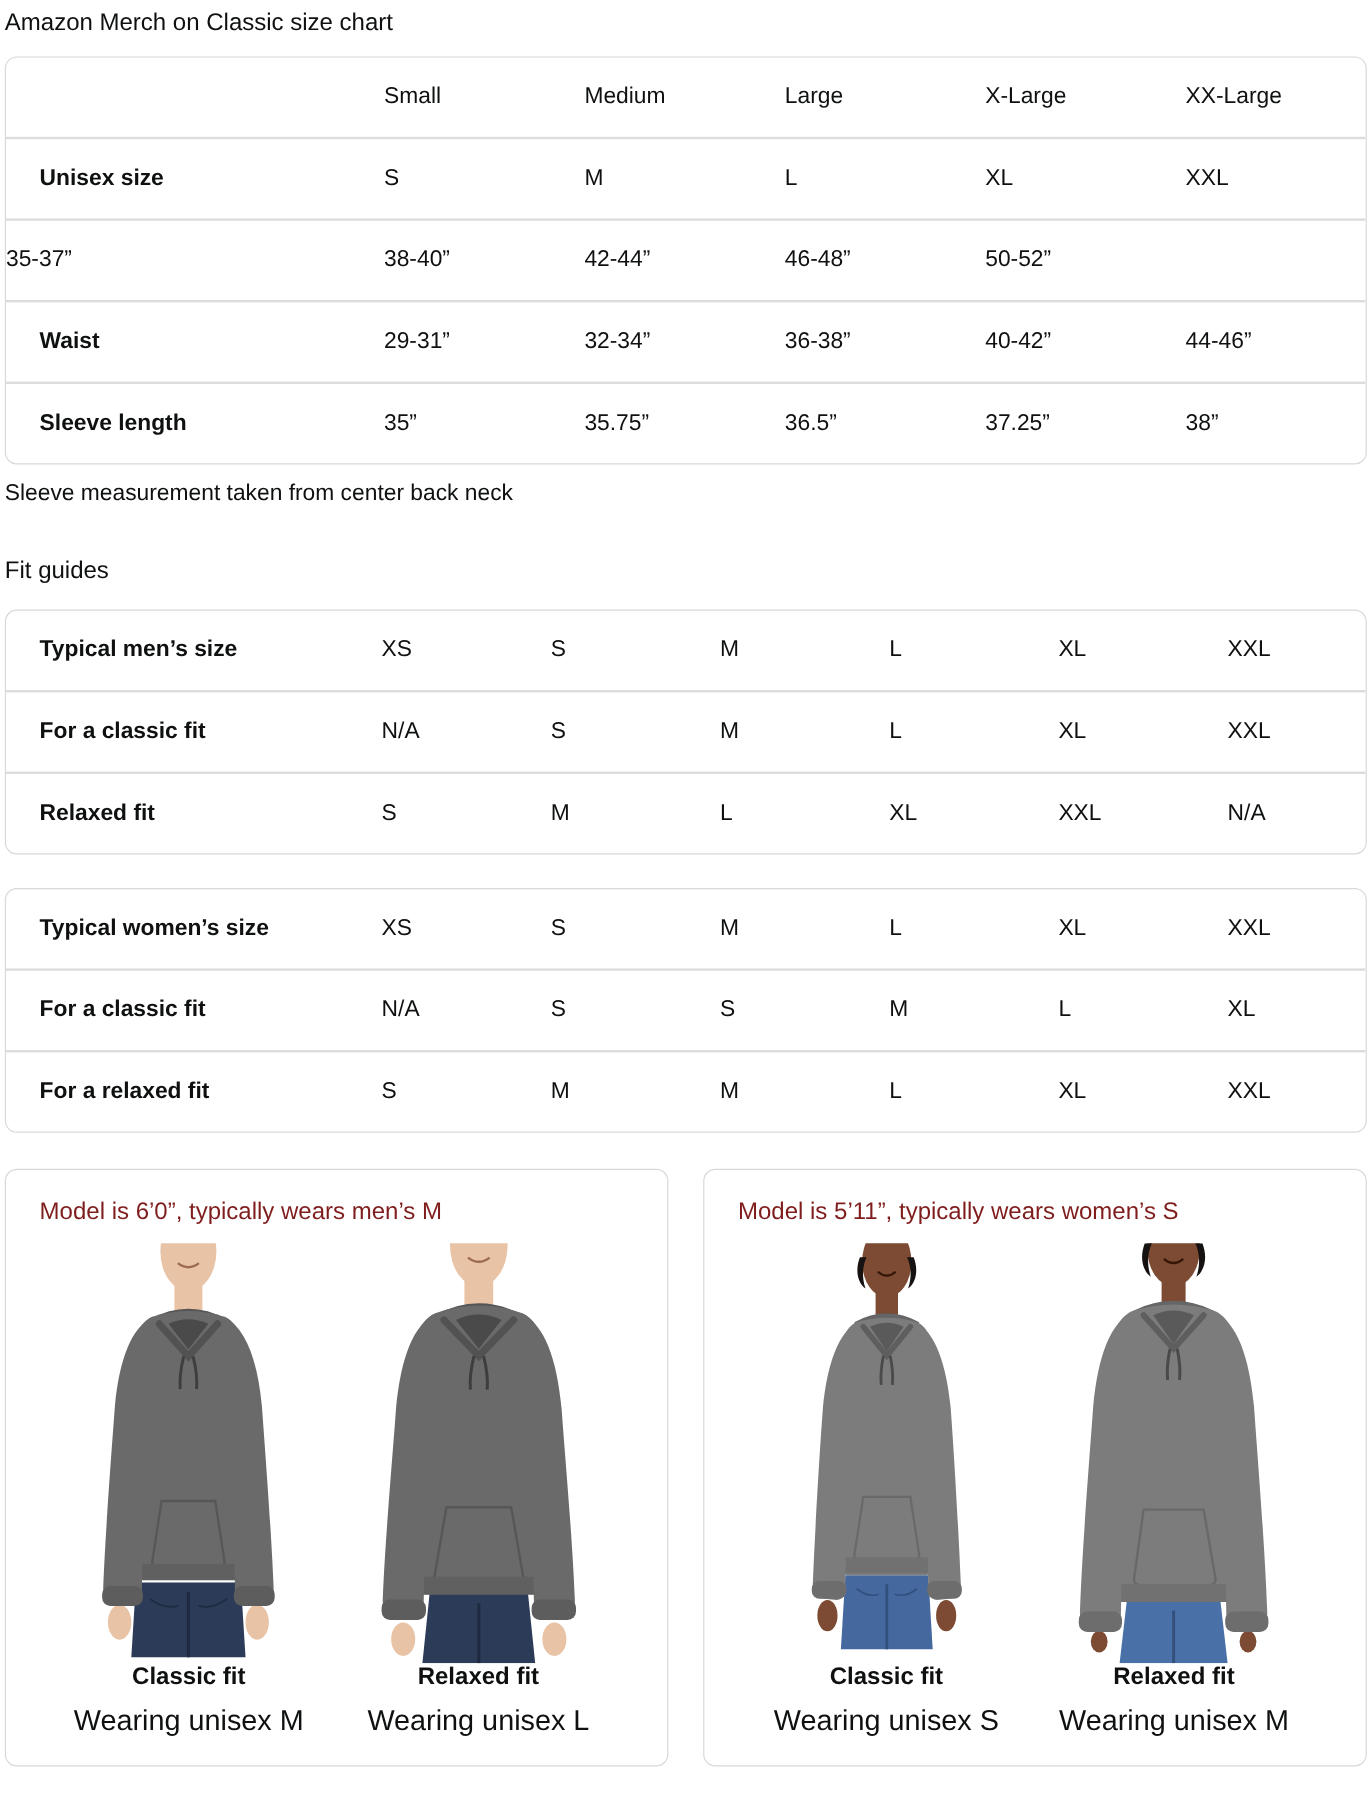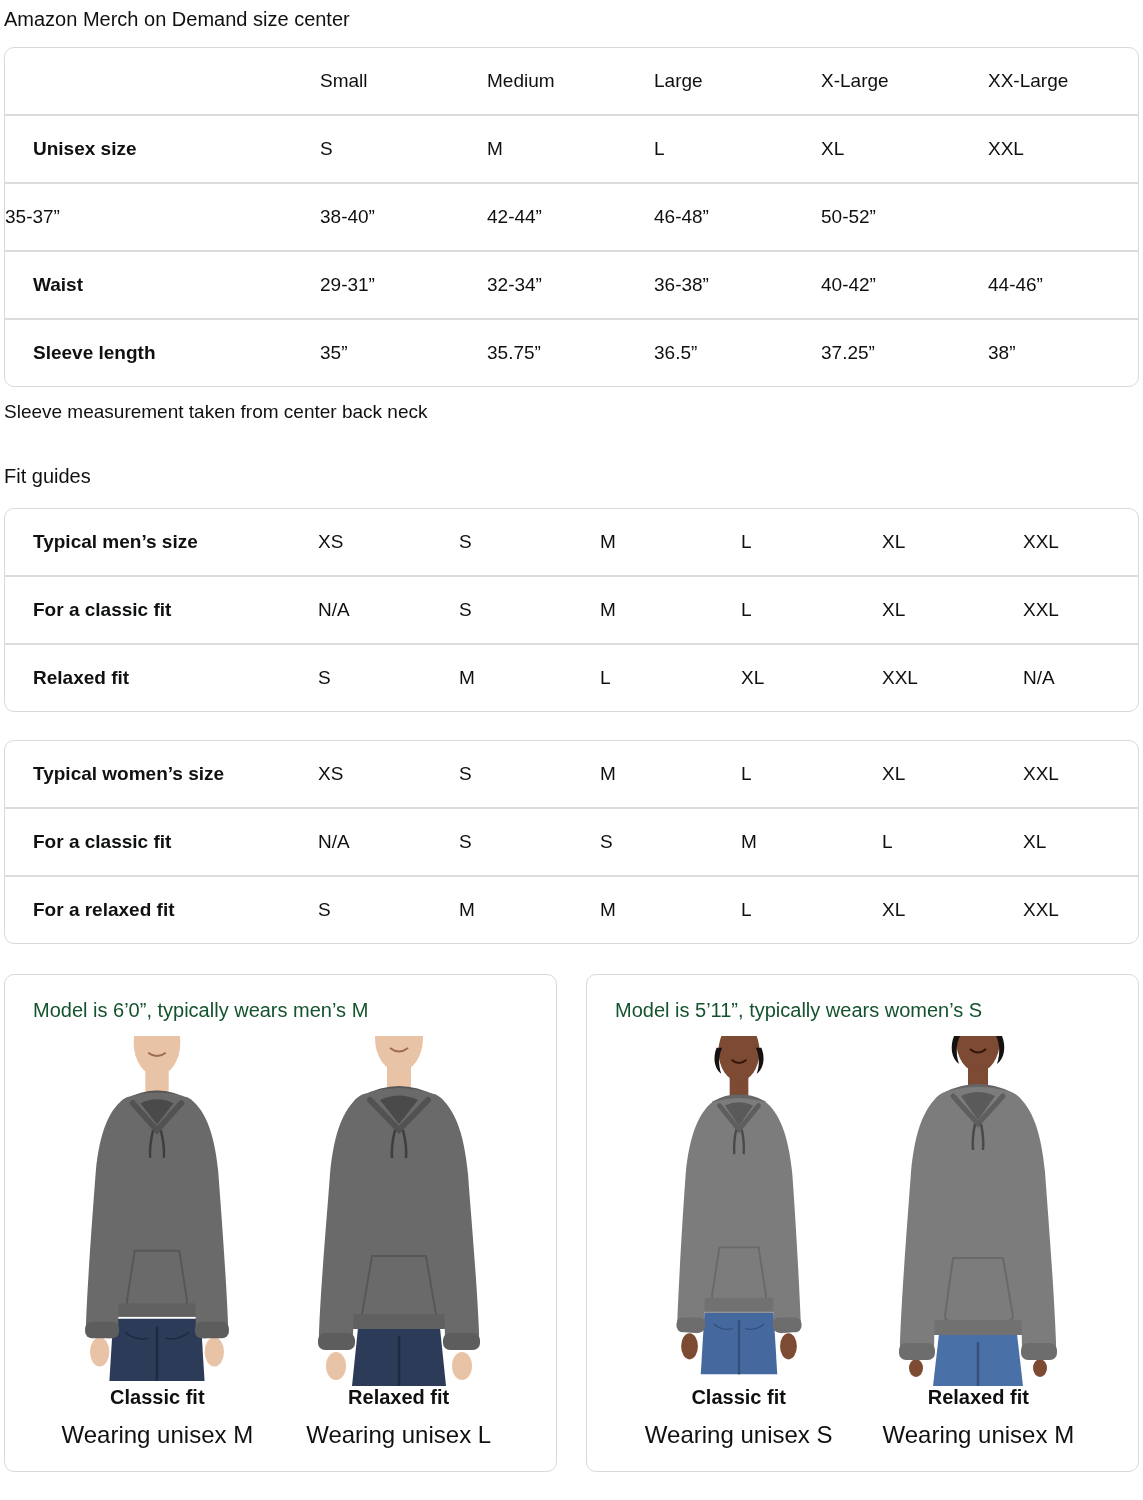--- a/index.html
+++ b/index.html
@@ -18,34 +18,34 @@
   .thead .cell{font-weight:400;}
 
   p.note{font-size:19px;margin:14px 0 0 0;color:#0f1111;}
   .fit-table + .fit-table{margin-top:28px;}
   .fit-table{margin-top:0;}
   .men-fit{margin-top:16px;}
   .women-fit{margin-top:28px;}
 
   .model-cards{display:flex;gap:29px;margin-top:30px;}
   .model-card{flex:1;border:1px solid #d6dada;border-radius:10px;padding:24px 18px 22px;background:#fff;box-sizing:border-box;}
-  .model-card h3{font-size:20px;font-weight:400;margin:0 0 14px 10px;color:#14532d;}
+  .model-card h3{font-size:20px;font-weight:400;margin:0 0 14px 10px;color:#7f1d1d;}
   .photos{display:flex;justify-content:space-evenly;align-items:flex-end;}
   .photos figure{margin:0;text-align:center;}
   .photos svg{display:block;}
   figcaption{margin-top:0;}
   .fit-name{font-size:20px;font-weight:700;margin-bottom:12px;color:#0f1111;}
   .wearing{font-size:24px;font-weight:400;color:#0f1111;}
 </style>
 </head>
 <body>
 
 <main class="page">
 
-  <h1 class="page-title">Amazon Merch on Demand size center</h1>
+  <h1 class="page-title">Amazon Merch on Classic size chart</h1>
 
   <section class="sizetable main-table">
     <div class="trow thead">
       <div class="cell label"></div>
       <div class="cell">Small</div>
       <div class="cell">Medium</div>
       <div class="cell">Large</div>
       <div class="cell">X-Large</div>
       <div class="cell">XX-Large</div>
     </div>

